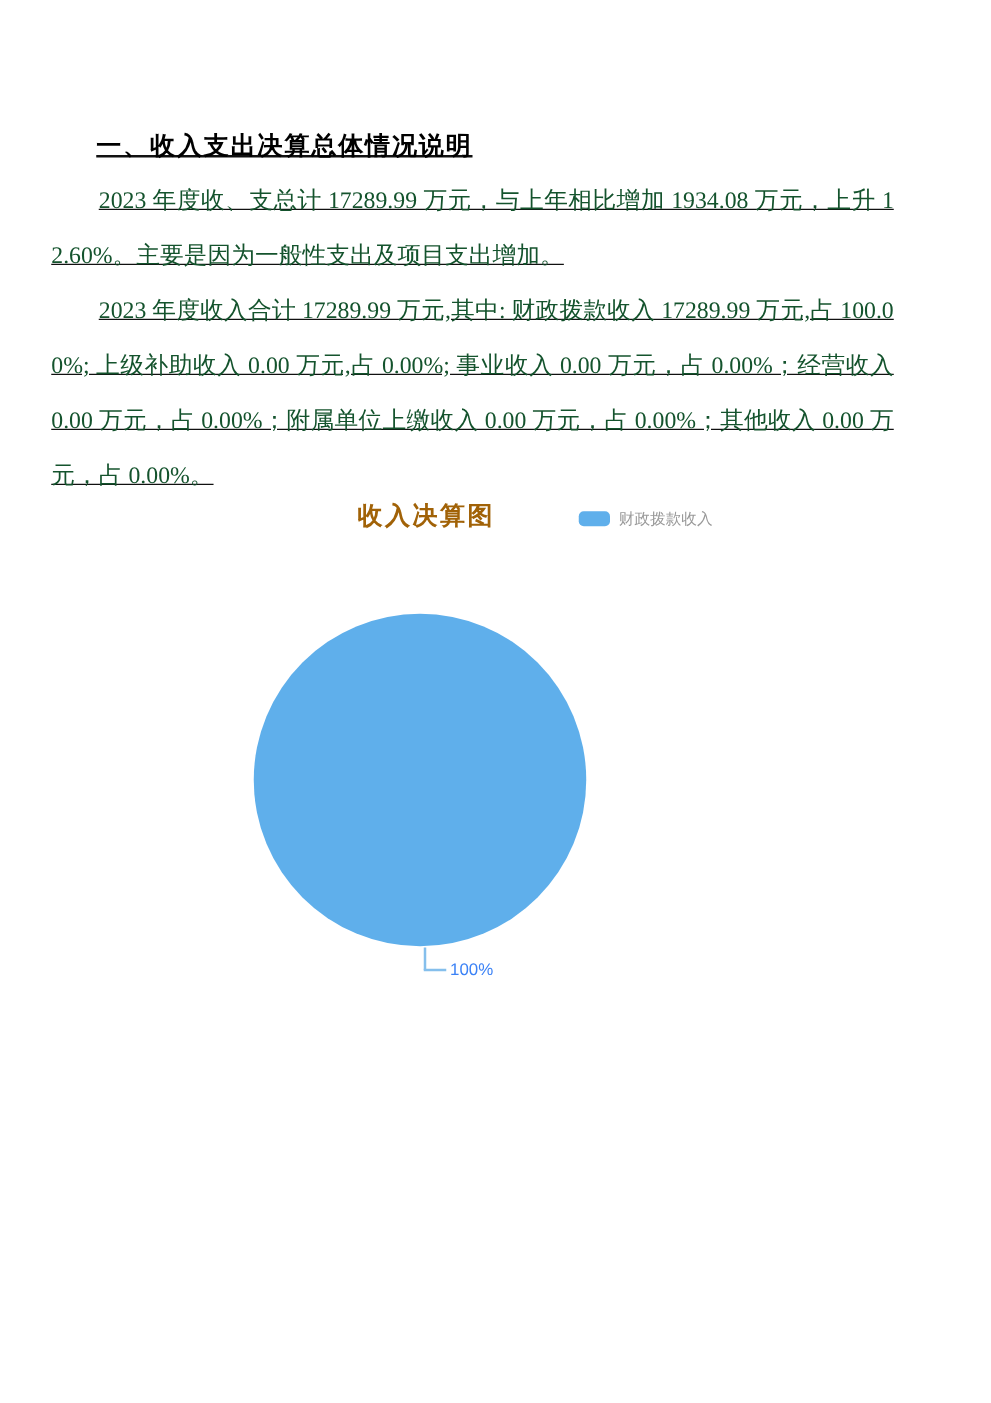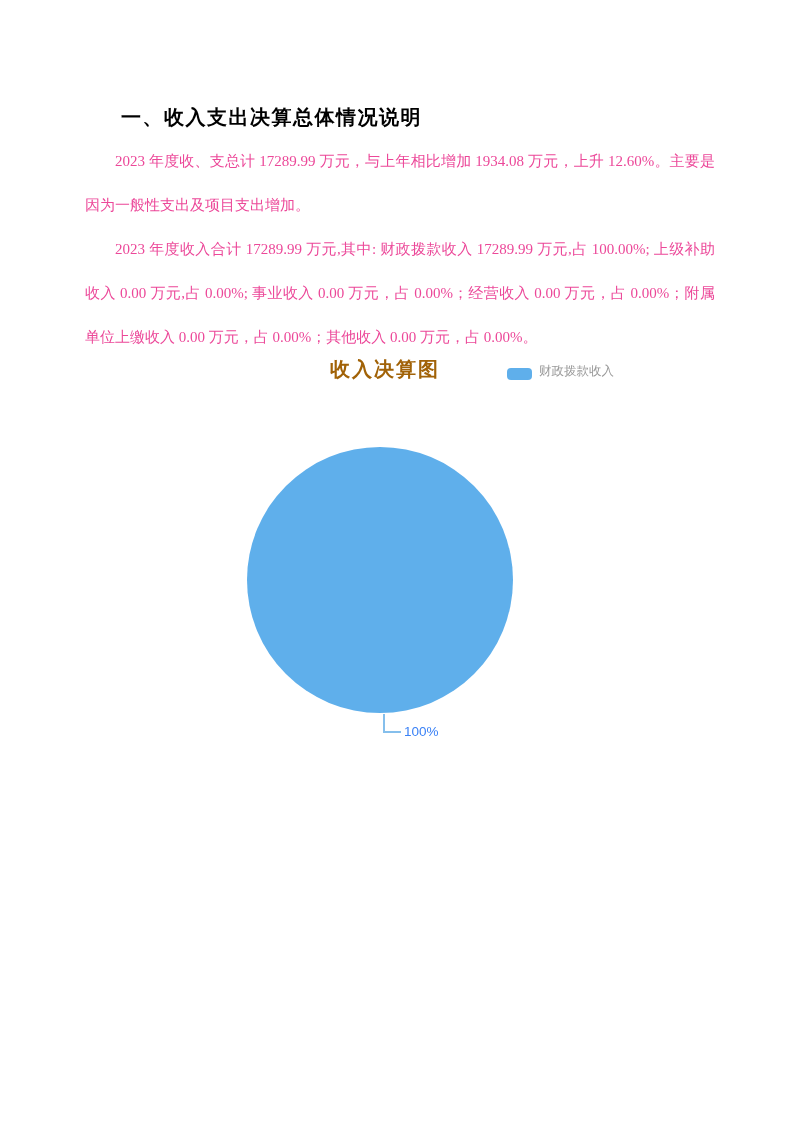--- a/index.html
+++ b/index.html
@@ -4,39 +4,40 @@
 <style>
   * { margin: 0; padding: 0; box-sizing: border-box; }
   html, body { background: #ffffff; }
   .page {
     position: relative;
     width: 793px;
     height: 800px;
     margin: 0 auto;
     background: #ffffff;
     overflow: hidden;
-    padding: 95px 78px 0 85px;
+    padding: 95px 78px 0 41px;
     font-family: "Liberation Serif", "DejaVu Serif", serif;
     color: #111111;
+    text-decoration: underline;
   }
   .doc-heading {
     font-family: "Liberation Sans", "DejaVu Sans", sans-serif;
     font-size: 20px;
     font-weight: bold;
     line-height: 44px;
     letter-spacing: 1.5px;
     text-indent: 36px;
     color: #000000;
   }
   .doc-para {
-    font-size: 15px;
+    font-size: 19px;
     line-height: 44px;
     text-align: justify;
     text-indent: 2em;
-    color: #ec4899;
+    color: #14532d;
     word-break: break-all;
   }
   .chart-block {
     position: relative;
     height: 455px;
   }
   .chart-title {
     position: absolute;
     left: 245px;
     top: 0;
@@ -45,21 +46,21 @@
     font-weight: bold;
     letter-spacing: 2px;
     line-height: 20px;
     color: #a16207;
   }
   .chart-legend {
     position: absolute;
     left: 422px;
     top: 3px;
     display: flex;
-    align-items: flex-end;
+    align-items: center;
   }
   .legend-swatch {
     width: 25px;
     height: 12px;
     border-radius: 4px;
     background: #5fafeb;
     margin-right: 7px;
     flex: 0 0 auto;
   }
   .legend-label {

